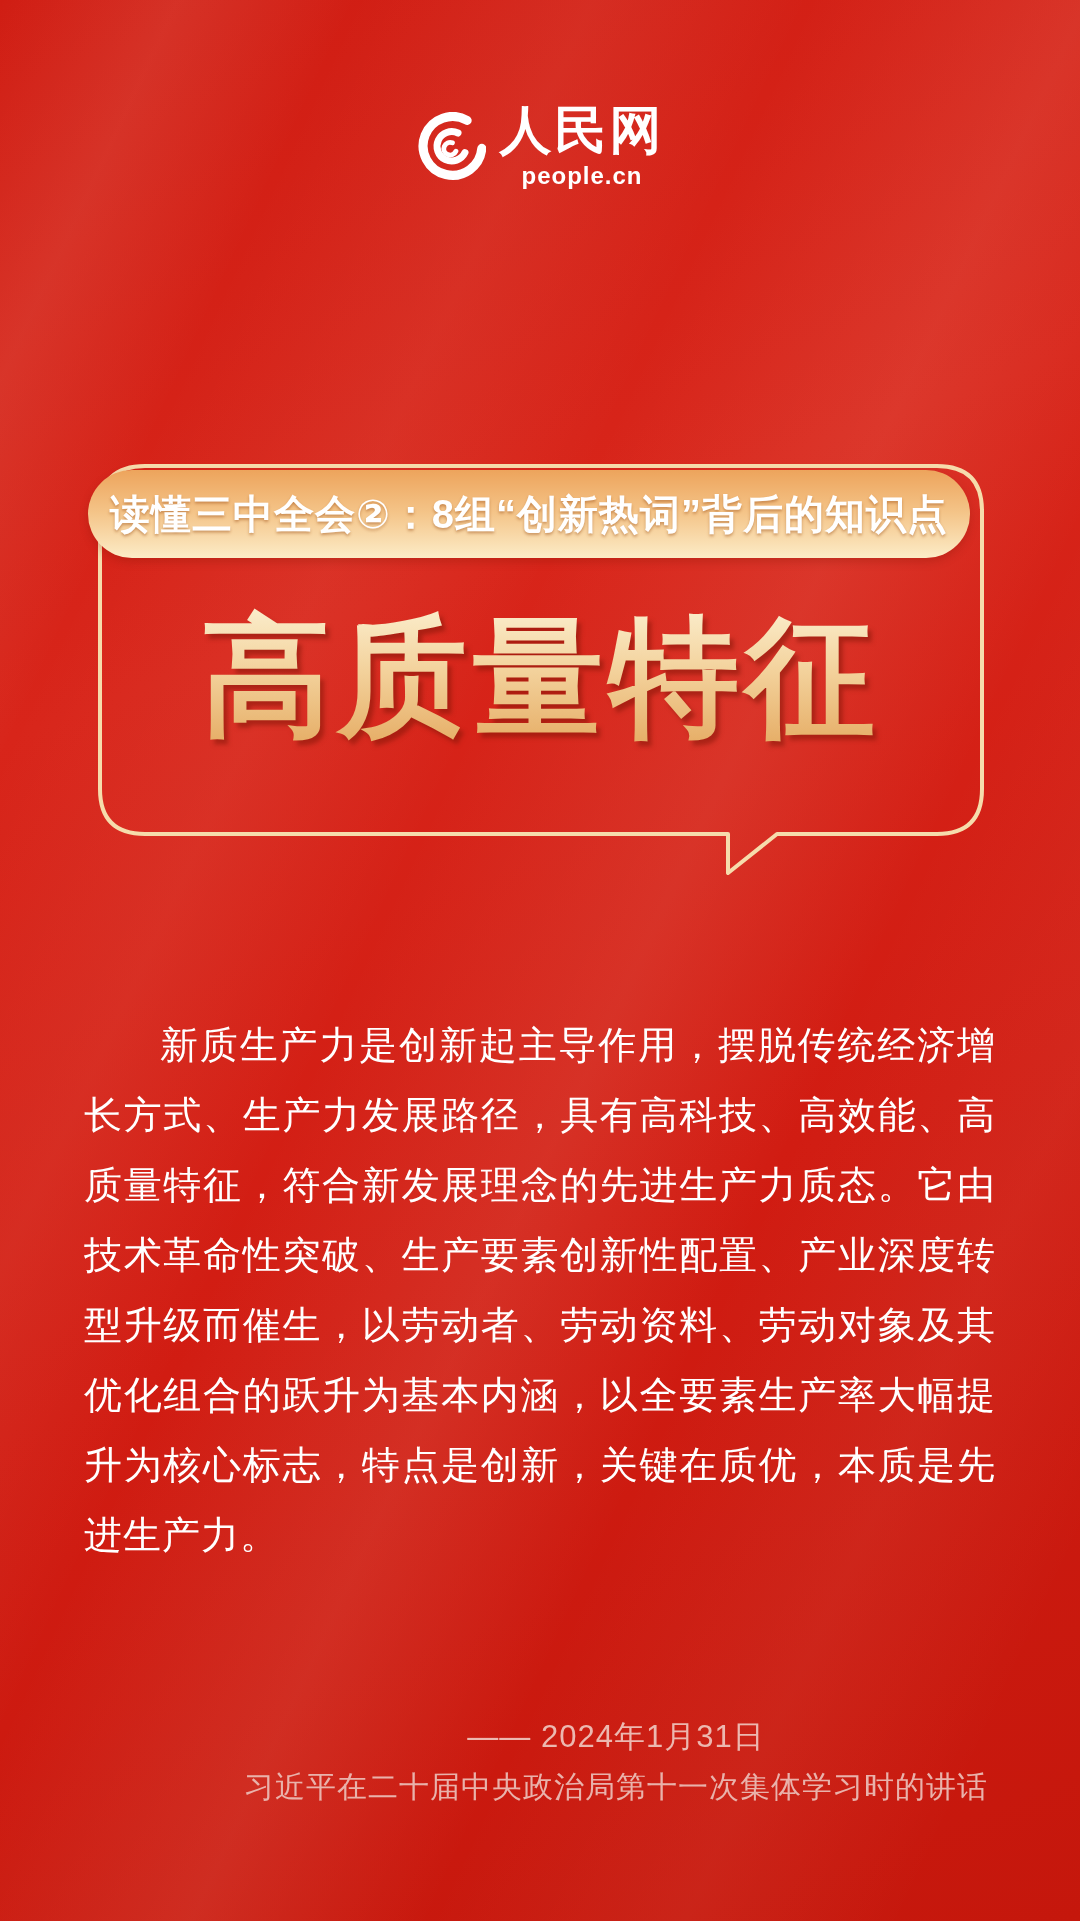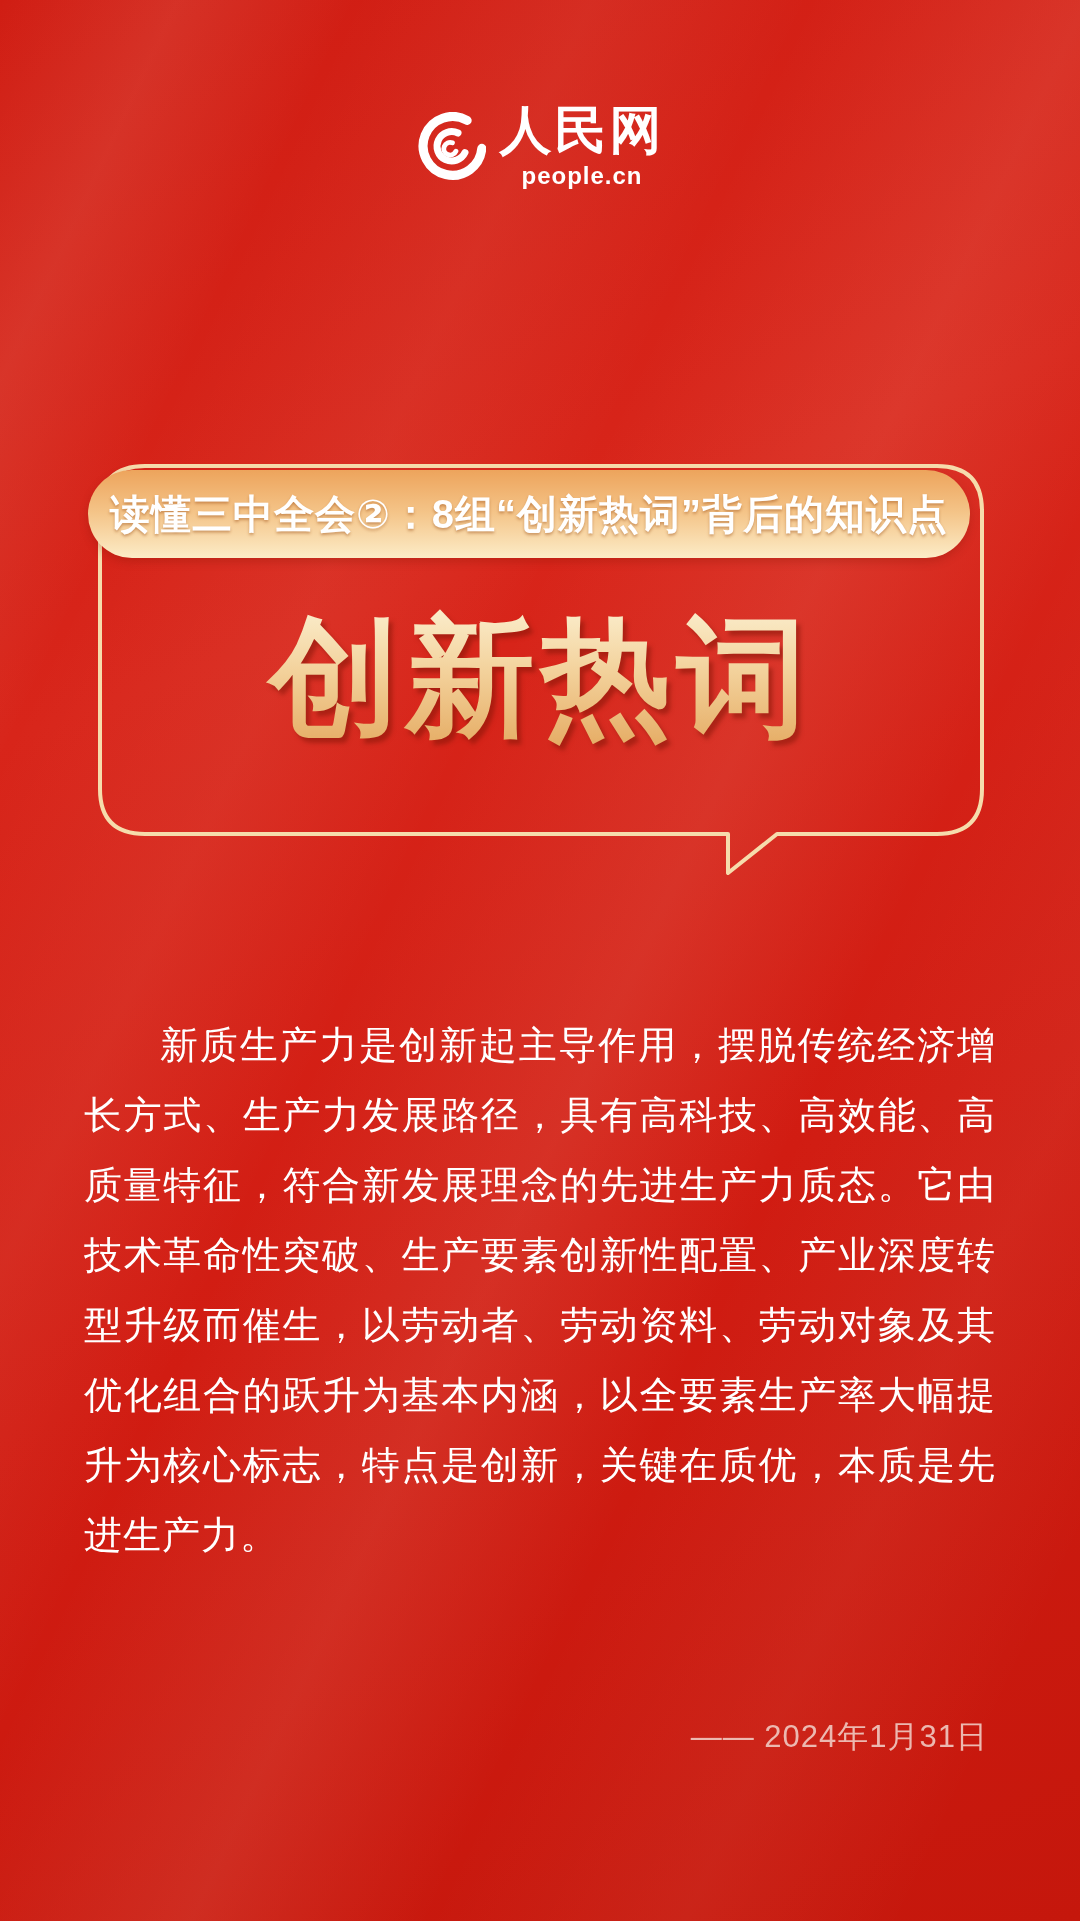--- a/index.html
+++ b/index.html
@@ -105,21 +105,22 @@
   </div>
 
   <svg class="bubble-svg" viewBox="0 0 1080 1921" aria-hidden="true">
     <path d="M145,466 H937 Q982,466 982,511 V789 Q982,834 937,834 H777 L728,873 L728,834 H145 Q100,834 100,789 V511 Q100,466 145,466 Z" fill="none" stroke="#f6dcac" stroke-width="4" stroke-linejoin="round"></path>
   </svg>
 
   <div class="header-pill">
     <span>读懂三中全会②：8组“创新热词”背后的知识点</span>
   </div>
 
-  <div class="keyword">创新热词</div>
+  <div class="keyword">高质量特征</div>
 
   <p class="body-text">新质生产力是创新起主导作用，摆脱传统经济增长方式、生产力发展路径，具有高科技、高效能、高质量特征，符合新发展理念的先进生产力质态。它由技术革命性突破、生产要素创新性配置、产业深度转型升级而催生，以劳动者、劳动资料、劳动对象及其优化组合的跃升为基本内涵，以全要素生产率大幅提升为核心标志，特点是创新，关键在质优，本质是先进生产力。</p>
 
   <div class="footer">
     <div class="footer-date">—— 2024年1月31日</div>
+    <div class="footer-attr">习近平在二十届中央政治局第十一次集体学习时的讲话</div>
   </div>
 
 </div>
 
 </body></html>

